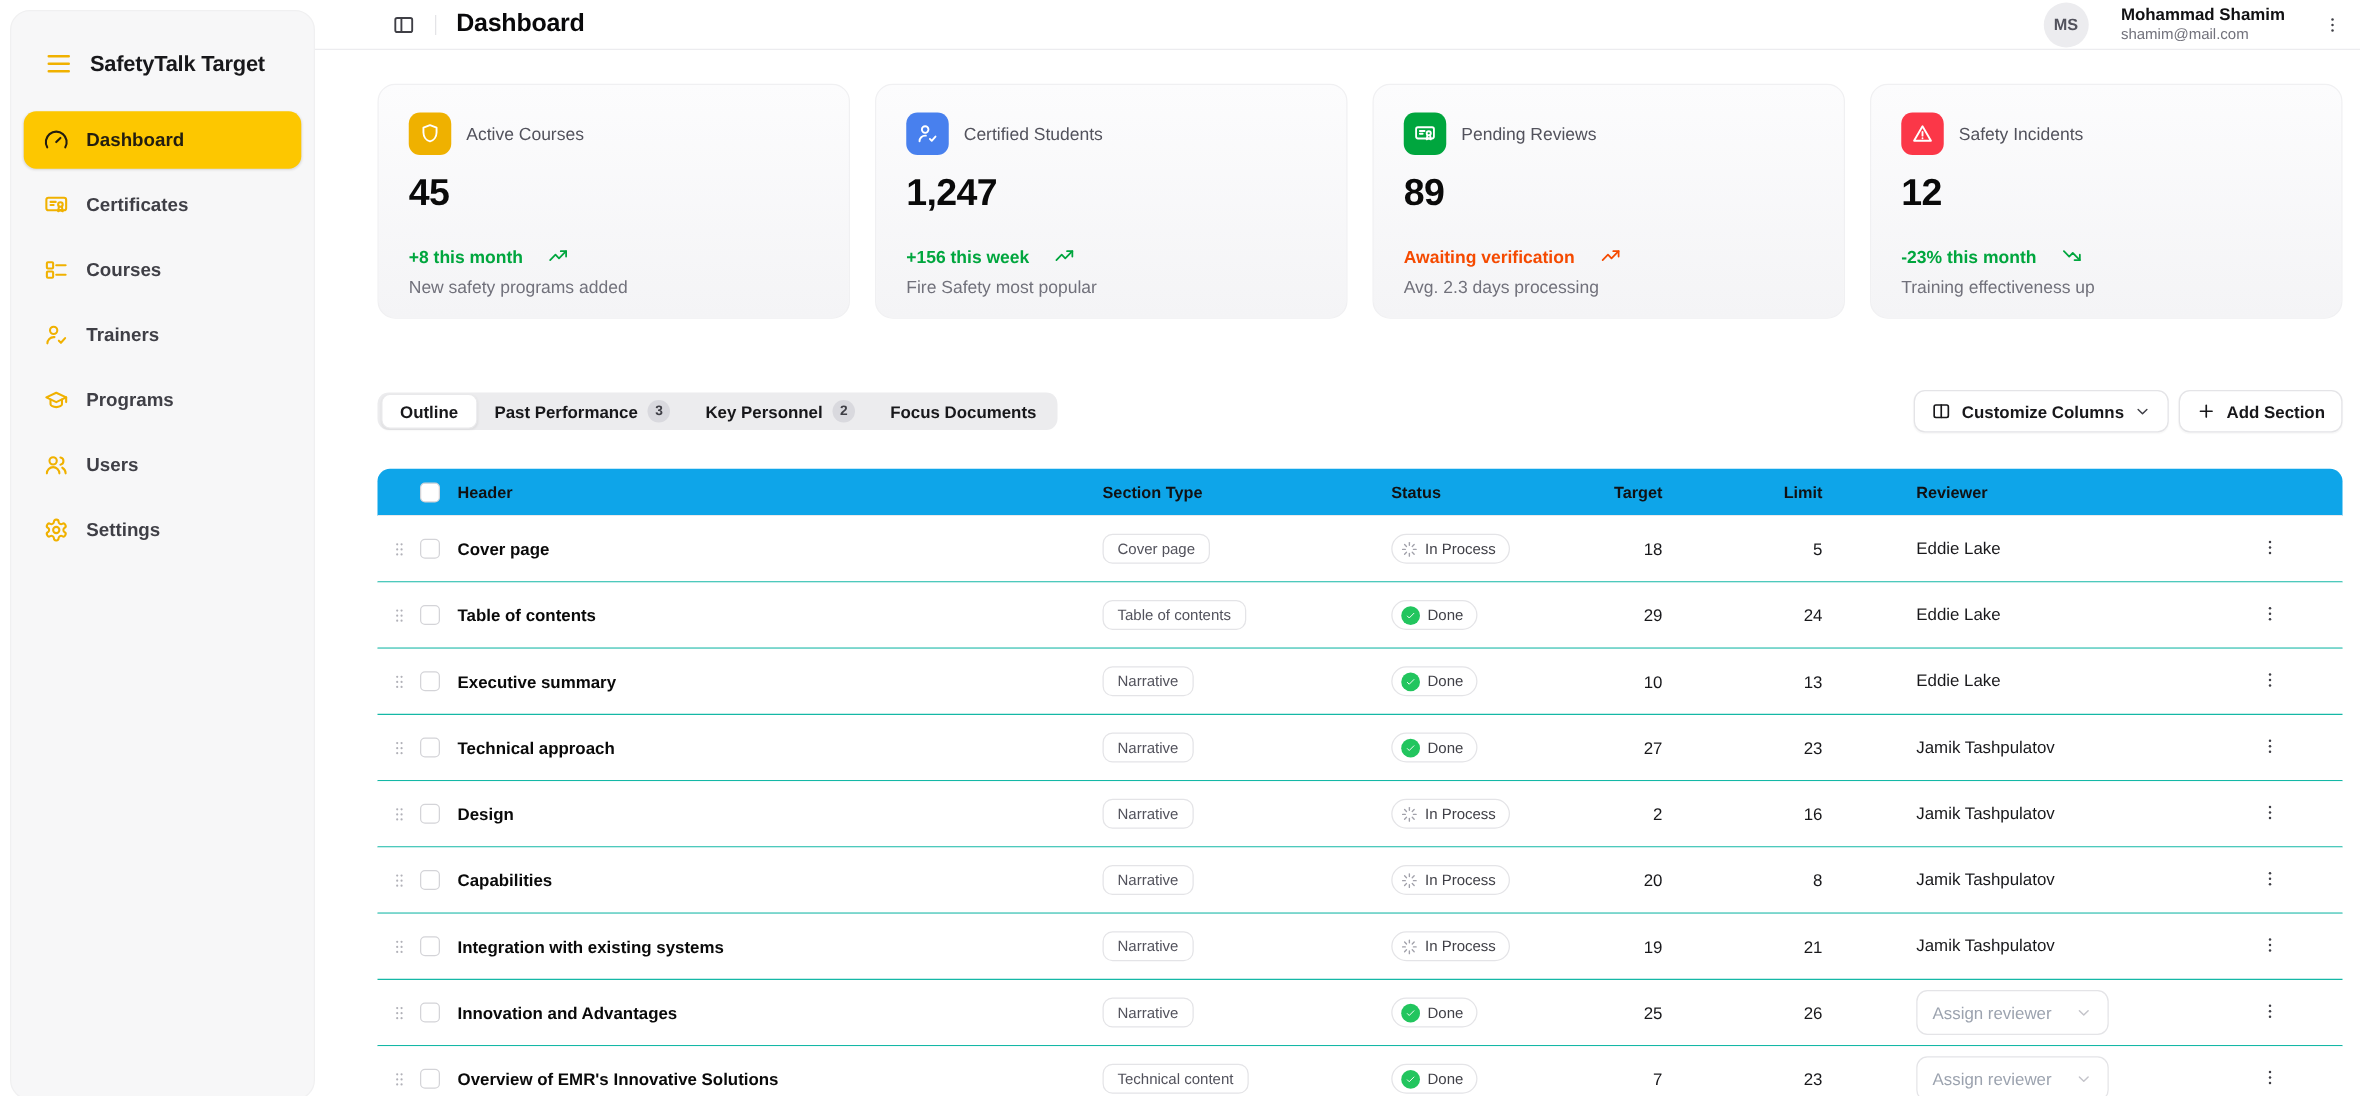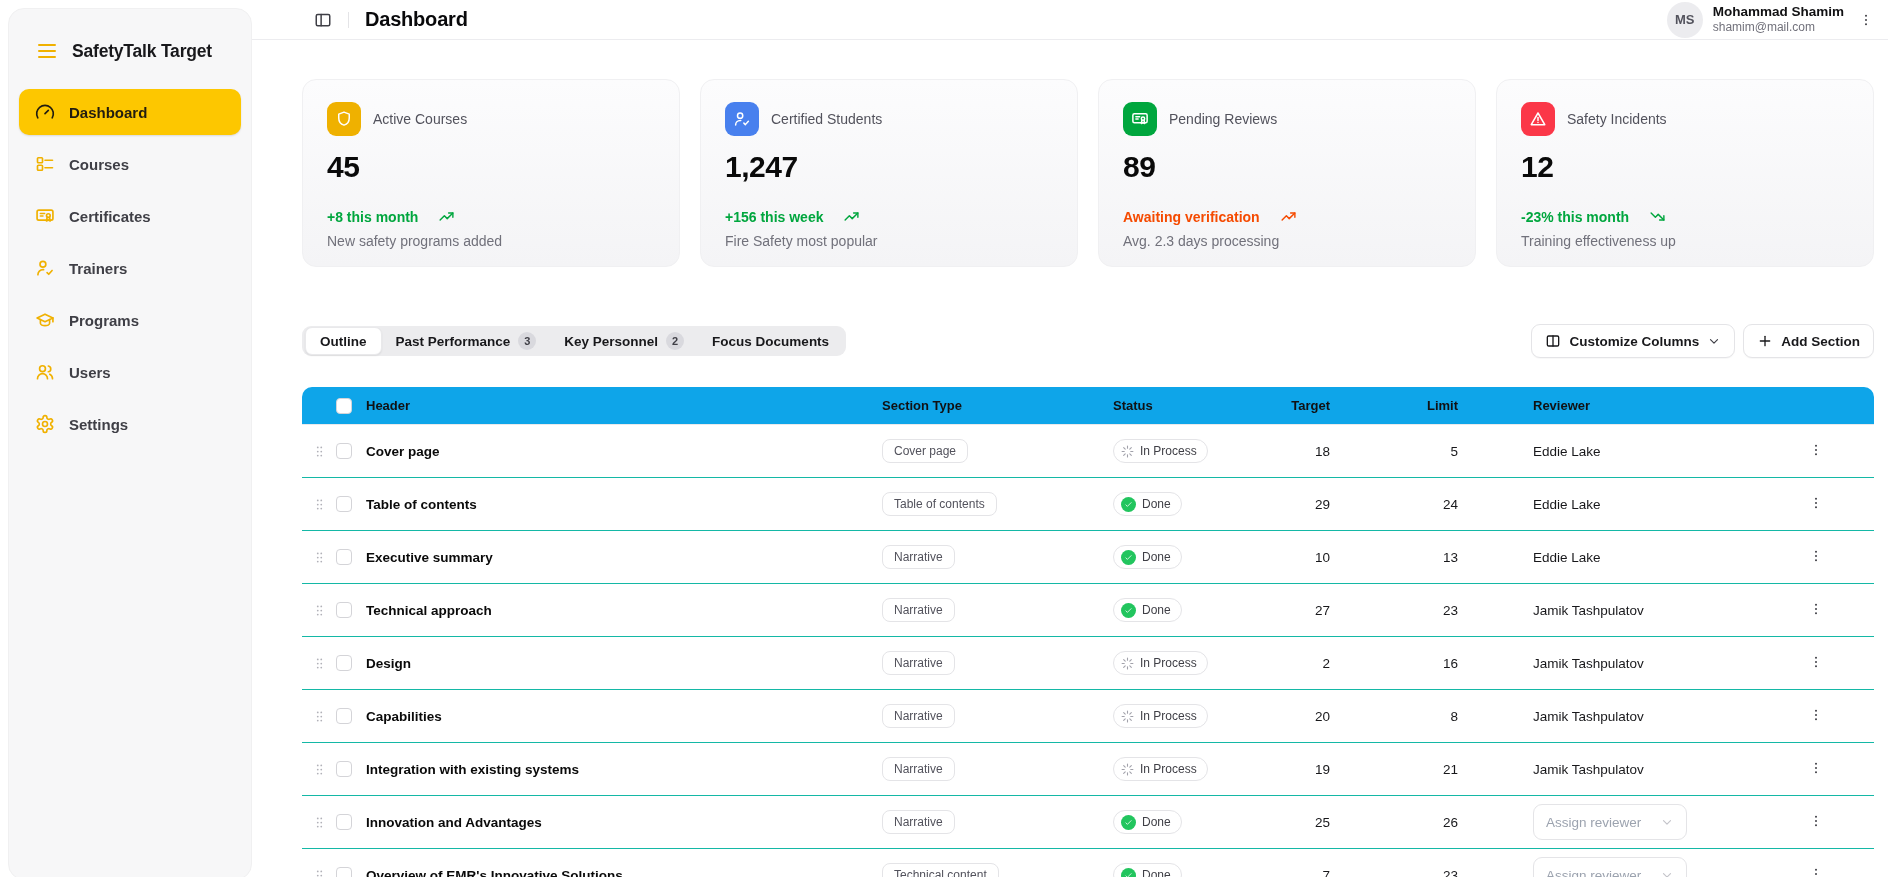--- a/index.html
+++ b/index.html
@@ -21,34 +21,34 @@
   .nav-item.active .icon { color:#221d10; }
   .nav-item.active .nav-label { color:#221d10; }
 
   
   .main { margin-left:252px; }
   .topbar { height:40px; display:flex; align-items:center; padding:0 14px 0 62px;
             border-bottom:1px solid #ececef; background:#fff; }
   .topbar .toggle { width:18px; height:18px; color:#3f3f46; cursor:pointer; }
   .vdiv { width:1px; height:16px; background:#e4e4e7; margin:0 16px; }
   .page-title { font-size:20px; font-weight:700; color:#09090b; letter-spacing:-0.2px; }
-  .user { margin-left:auto; display:flex; align-items:center; gap:10px; cursor:pointer; }
+  .user { margin-left:auto; display:flex; align-items:center; gap:26px; cursor:pointer; }
   .avatar { width:36px; height:36px; border-radius:50%; background:#ececef; color:#52525c;
             font-size:13px; font-weight:600; display:flex; align-items:center; justify-content:center; }
   .user-meta { display:flex; flex-direction:column; line-height:1.25; }
   .user-name { font-size:13.5px; font-weight:700; color:#111113; }
   .user-email { font-size:12px; color:#71717b; }
   .user .kebab { width:16px; height:16px; color:#3f3f46; margin-left:4px; }
 
   .content { padding:0 14px 0 50px; }
 
   
   .stats { margin-top:27px; display:grid; grid-template-columns:repeat(4,1fr); gap:20px; }
   .card { height:188px; border-radius:14px; border:1px solid #f0f0f2;
-          background:linear-gradient(180deg,#fcfcfd 0%,#f4f4f6 100%); padding:22px 24px 18px;margin-top:12px; }
+          background:linear-gradient(180deg,#fcfcfd 0%,#f4f4f6 100%); padding:22px 24px 18px; }
   .card-top { display:flex; align-items:center; gap:12px; }
   .card-icon { width:34px; height:34px; border-radius:9px; color:#fff;
                display:flex; align-items:center; justify-content:center; }
   .card-icon svg { width:18px; height:18px; }
   .card-label { font-size:14px; color:#52525c; }
   .card-value { margin-top:14px; font-size:30px; font-weight:700; color:#0a0a0a; letter-spacing:-0.5px; }
   .card-trend { margin-top:24px; display:flex; align-items:center; gap:20px; font-size:14px; font-weight:700; }
   .card-trend svg { width:17px; height:17px; }
   .card-note { margin-top:8px; font-size:14px; color:#71717b; }
 
@@ -118,39 +118,39 @@
             <svg viewBox="0 0 24 24" fill="none" stroke="currentColor" stroke-width="2" stroke-linecap="round" stroke-linejoin="round">
               <path d="m12 14 4-4"></path>
               <path d="M3.34 19a10 10 0 1 1 17.32 0"></path>
             </svg>
           </span>
        <span class="nav-label">Dashboard</span>
      </div>
         <div class="nav-item">
        <span class="icon ">
             <svg viewBox="0 0 24 24" fill="none" stroke="currentColor" stroke-width="2" stroke-linecap="round" stroke-linejoin="round">
-              <rect x="3" y="4.5" width="6" height="6" rx="1"></rect>
-              <path d="M12 7.5h9"></path>
-              <rect x="3" y="13.5" width="6" height="6" rx="1"></rect>
-              <path d="M12 16.5h9"></path>
-            </svg>
-          </span>
-       <span class="nav-label">Courses</span>
-     </div>
-        <div class="nav-item">
-       <span class="icon ">
-            <svg viewBox="0 0 24 24" fill="none" stroke="currentColor" stroke-width="2" stroke-linecap="round" stroke-linejoin="round">
               <rect x="2.5" y="5" width="19" height="12" rx="2"></rect>
               <path d="M6.5 9h5"></path>
               <path d="M6.5 12h3"></path>
               <circle cx="16" cy="11.5" r="2.2"></circle>
               <path d="m14.6 13.5-.8 4.5 2.2-1.2 2.2 1.2-.8-4.5"></path>
             </svg>
           </span>
        <span class="nav-label">Certificates</span>
+     </div>
+        <div class="nav-item">
+       <span class="icon ">
+            <svg viewBox="0 0 24 24" fill="none" stroke="currentColor" stroke-width="2" stroke-linecap="round" stroke-linejoin="round">
+              <rect x="3" y="4.5" width="6" height="6" rx="1"></rect>
+              <path d="M12 7.5h9"></path>
+              <rect x="3" y="13.5" width="6" height="6" rx="1"></rect>
+              <path d="M12 16.5h9"></path>
+            </svg>
+          </span>
+       <span class="nav-label">Courses</span>
      </div>
         <div class="nav-item">
        <span class="icon ">
             <svg viewBox="0 0 24 24" fill="none" stroke="currentColor" stroke-width="2" stroke-linecap="round" stroke-linejoin="round">
               <circle cx="9.5" cy="7.5" r="3.5"></circle>
               <path d="M3.5 20c0-3.3 2.7-6 6-6h.8"></path>
               <path d="m14.5 17.5 2 2 4-4.5"></path>
             </svg>
           </span>
        <span class="nav-label">Trainers</span>

